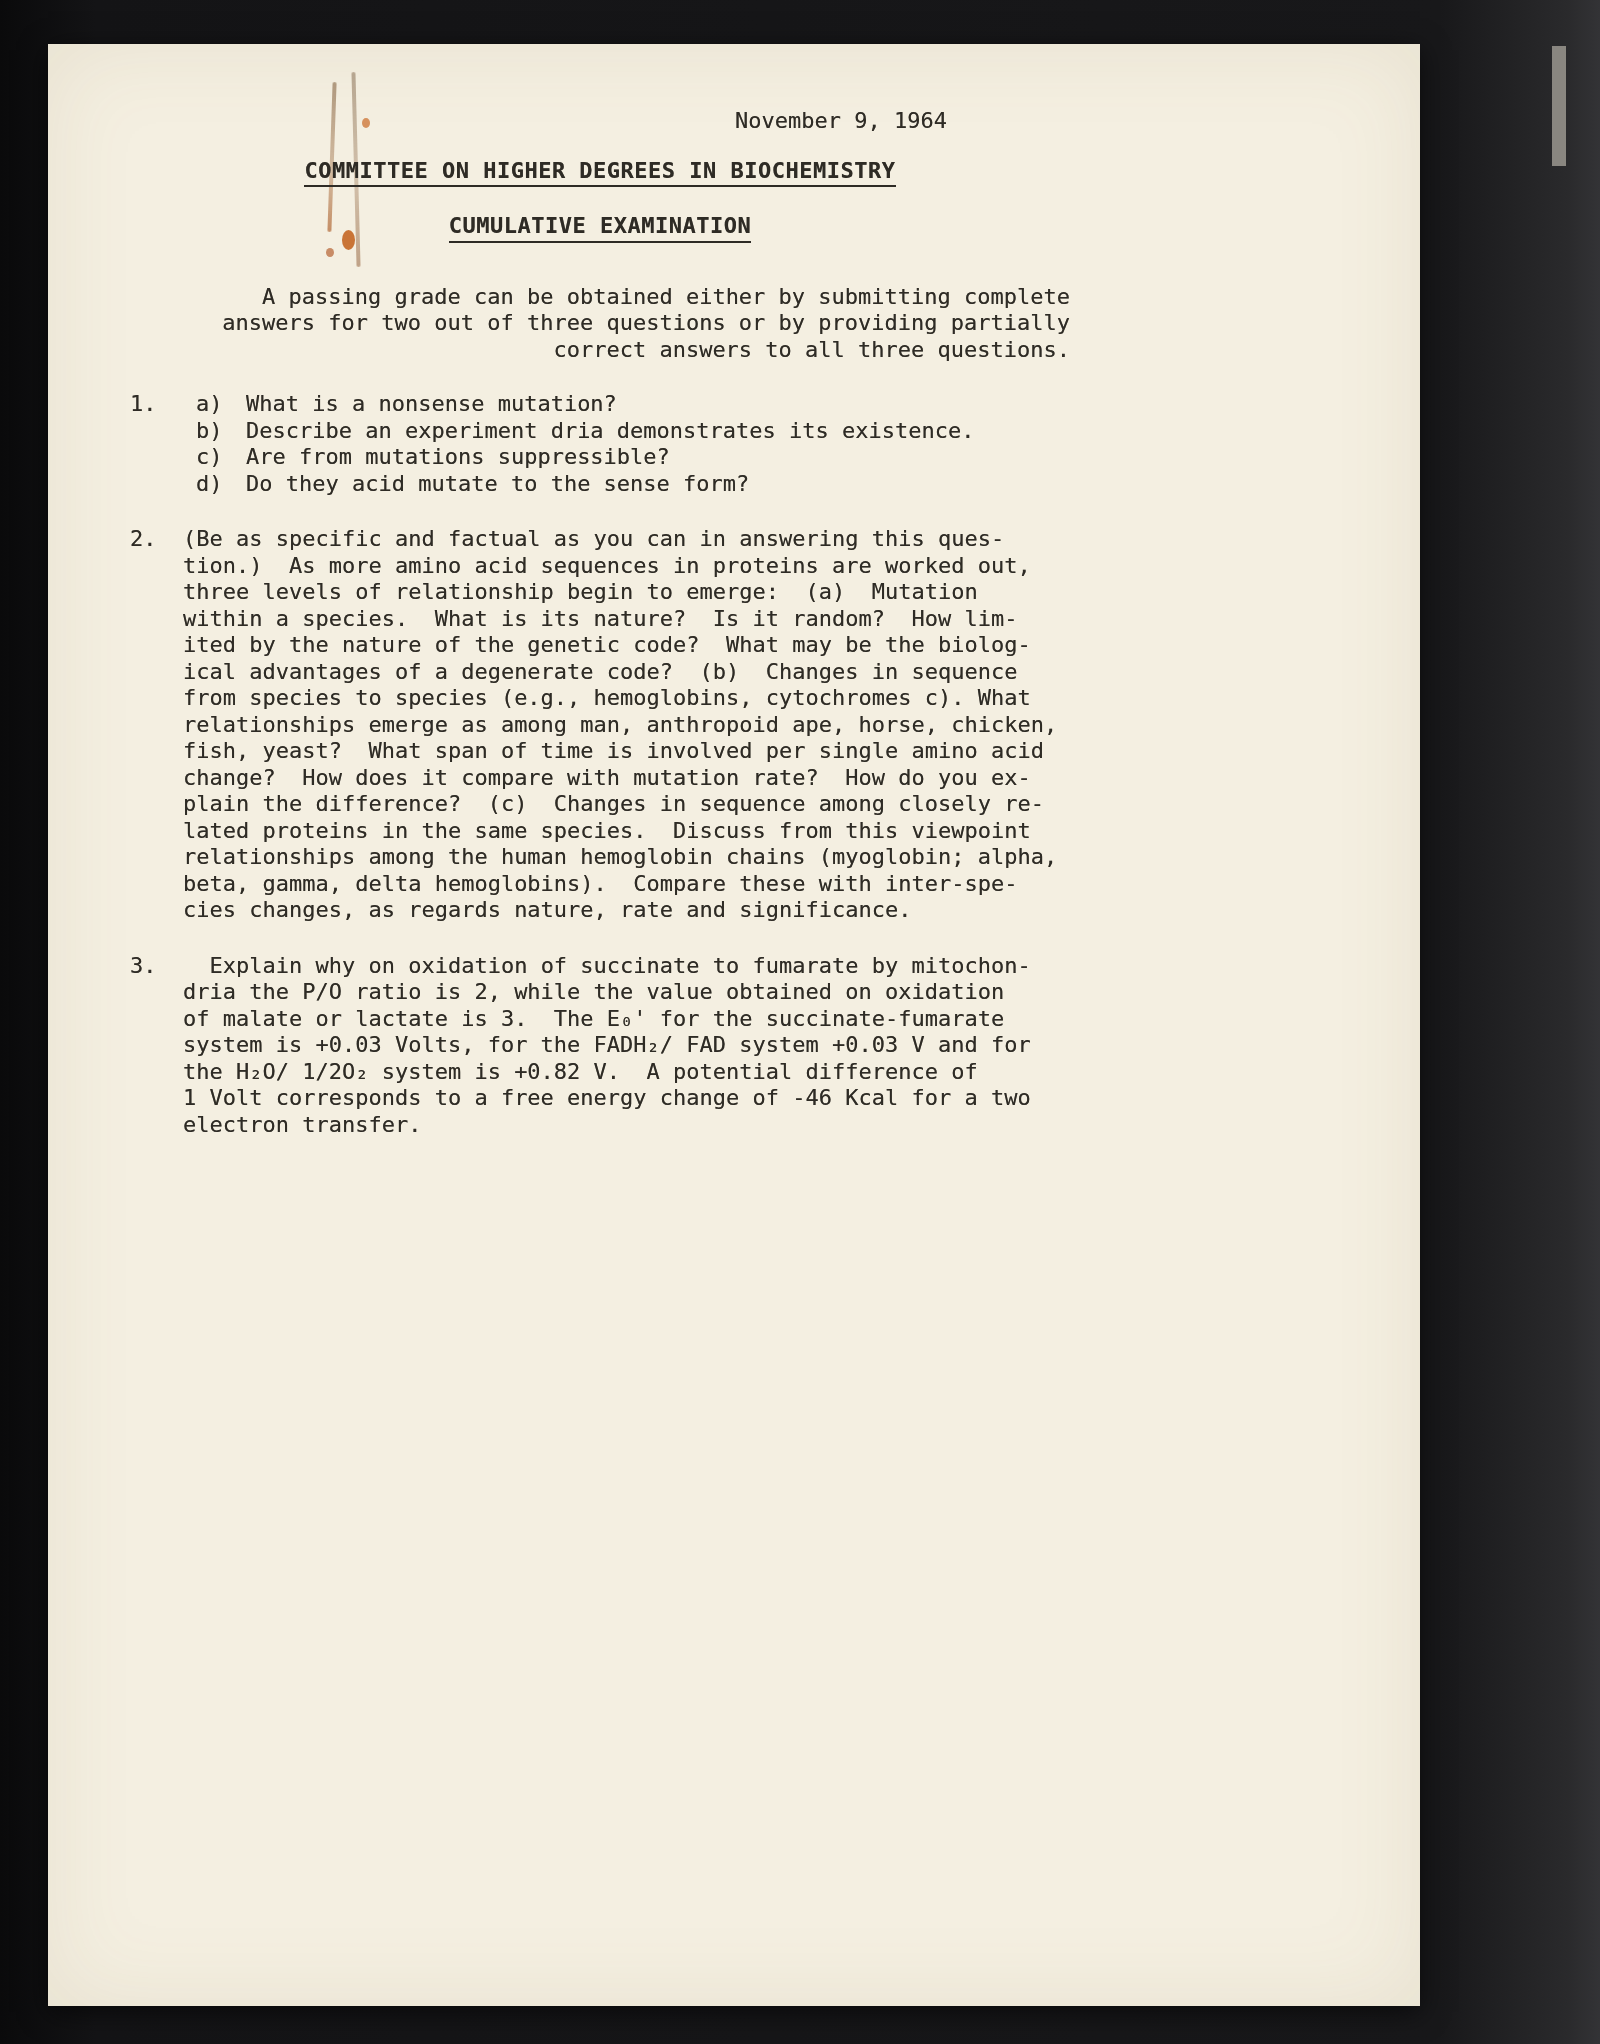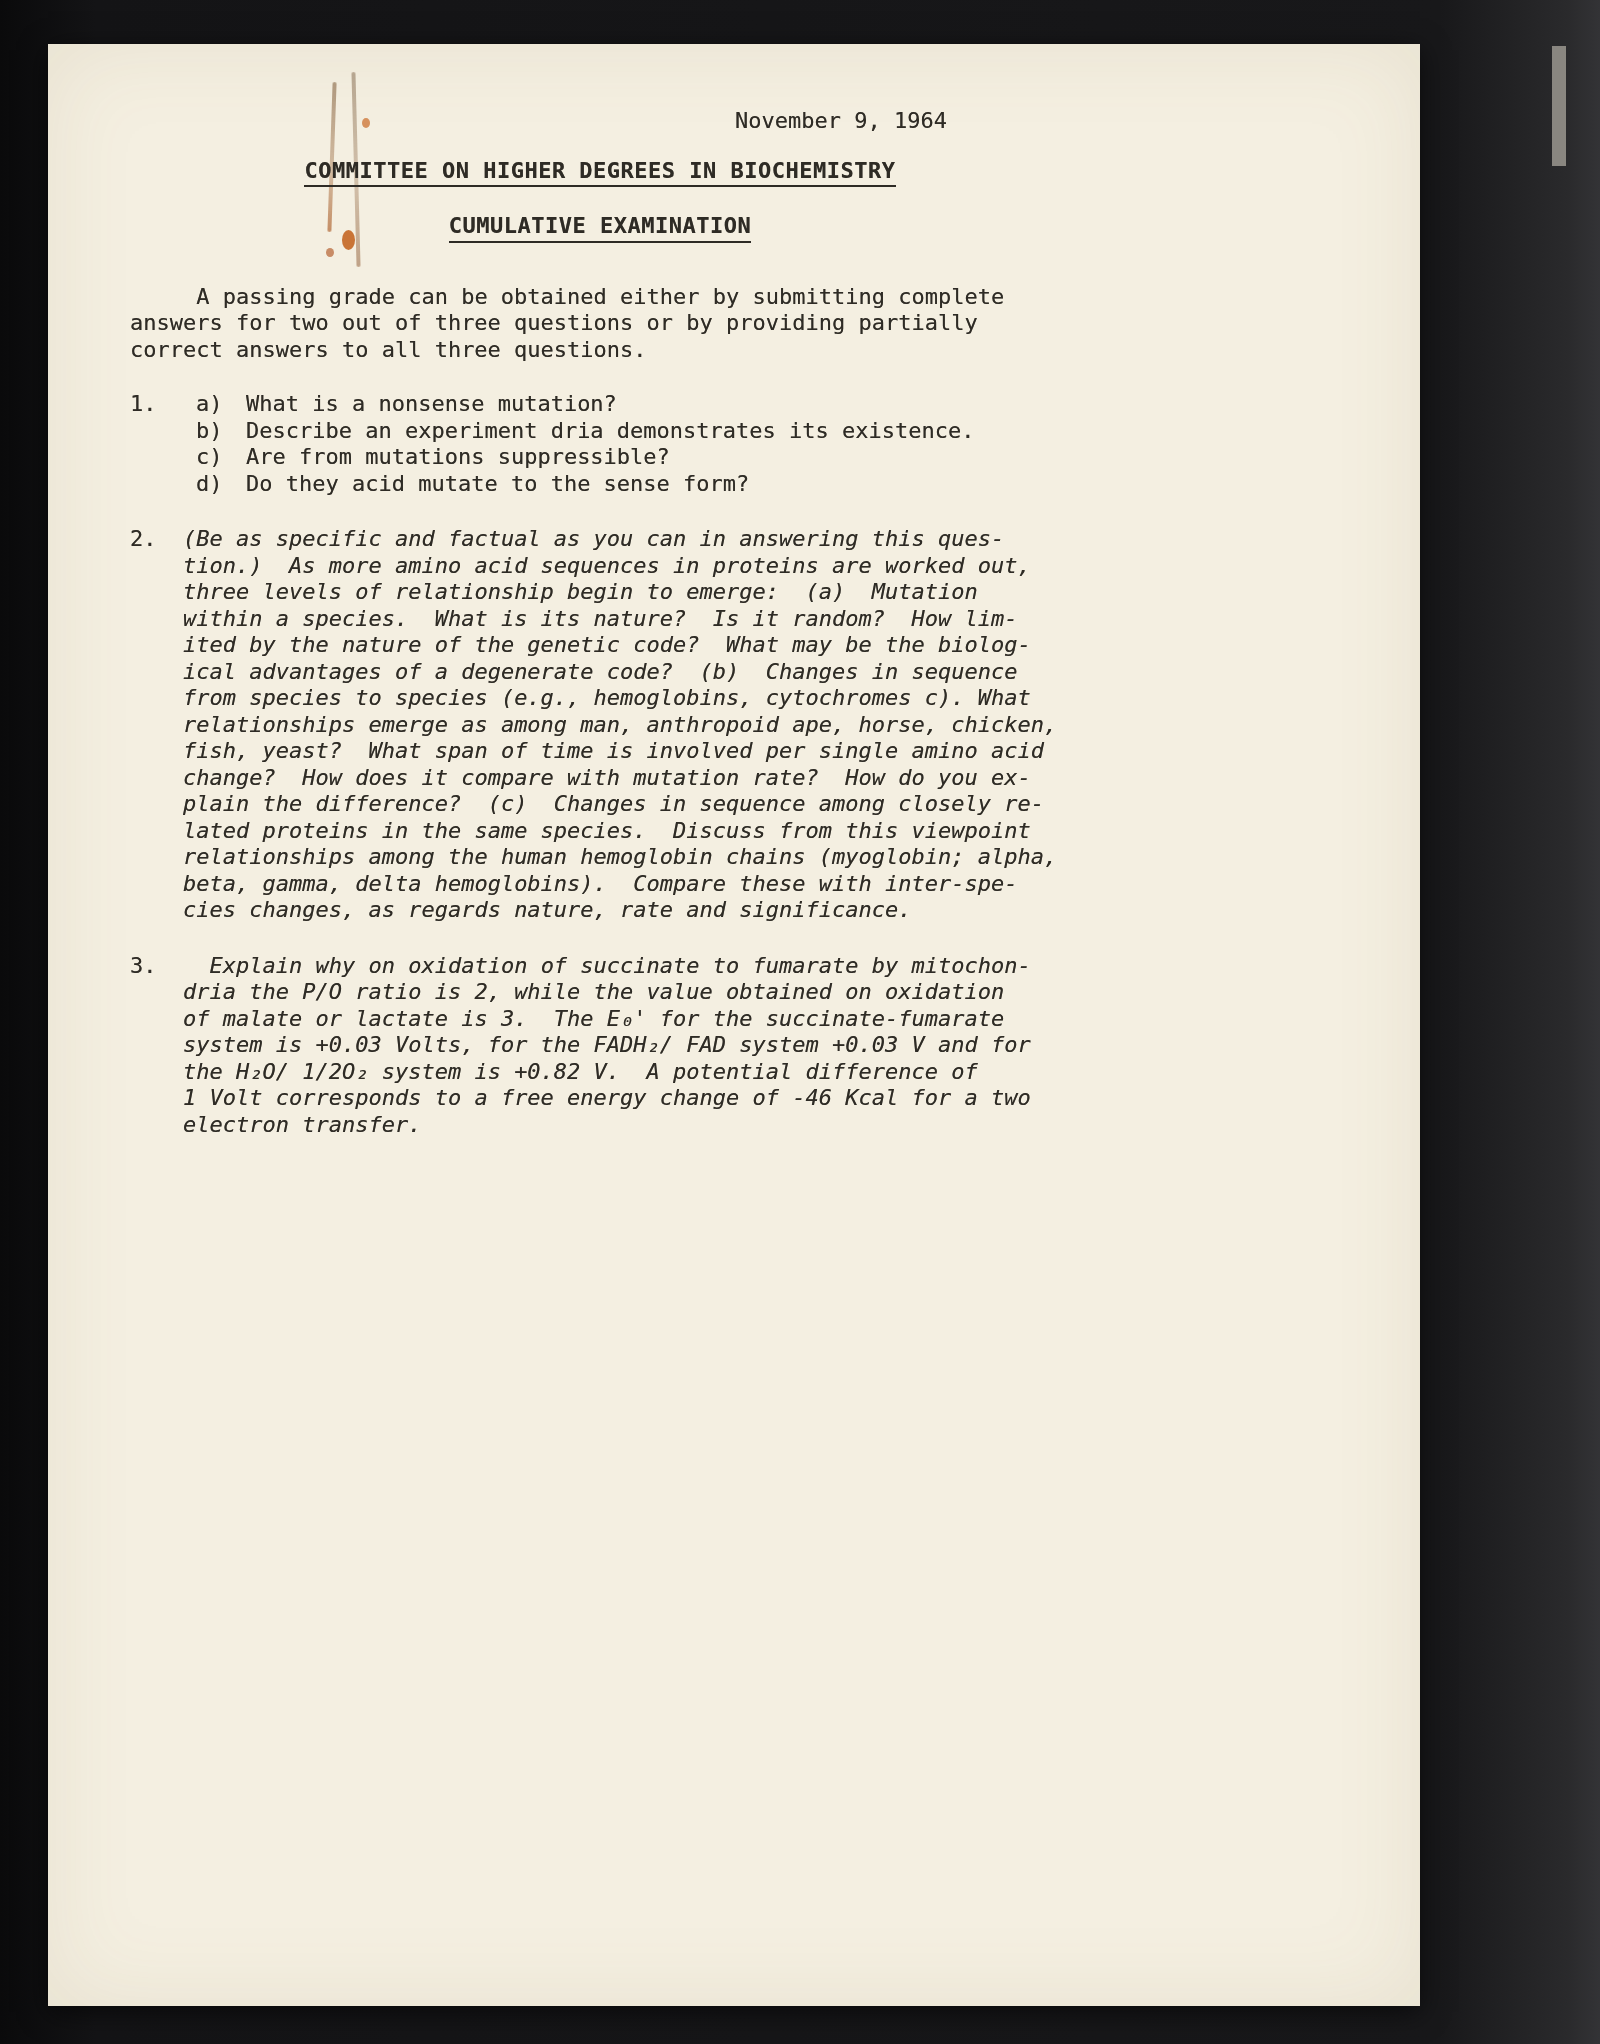--- a/index.html
+++ b/index.html
@@ -55,20 +55,21 @@
   .underlined {
     display: inline-block;
     border-bottom: 2px solid #2e2b25;
     padding-bottom: 1px;
     font-weight: bold;
     letter-spacing: 0.5px;
   }
   .intro {
     margin-top: 41px;
     white-space: pre-wrap;
+    text-align: right;
   }
   .question {
     display: flex;
     align-items: flex-start;
   }
   .question.q1 { margin-top: 28px; }
   .question.q2 { margin-top: 29px; }
   .question.q3 { margin-top: 29px; }
   .qnum {
     flex: 0 0 66px;
@@ -77,21 +78,20 @@
   .question.q2 .qnum, .question.q3 .qnum {
     flex: 0 0 53px;
   }
   .qparts { flex: 1; }
   .qpart { display: flex; }
   .plabel { flex: 0 0 50px; white-space: pre; }
   .ptext { flex: 1; white-space: pre-wrap; }
   .qbody {
     flex: 1;
     white-space: pre-wrap;
-    font-style: italic;
   }
   
   .stain {
     position: absolute;
     left: 232px;
     top: 28px;
     width: 110px;
     height: 210px;
     pointer-events: none;
   }

